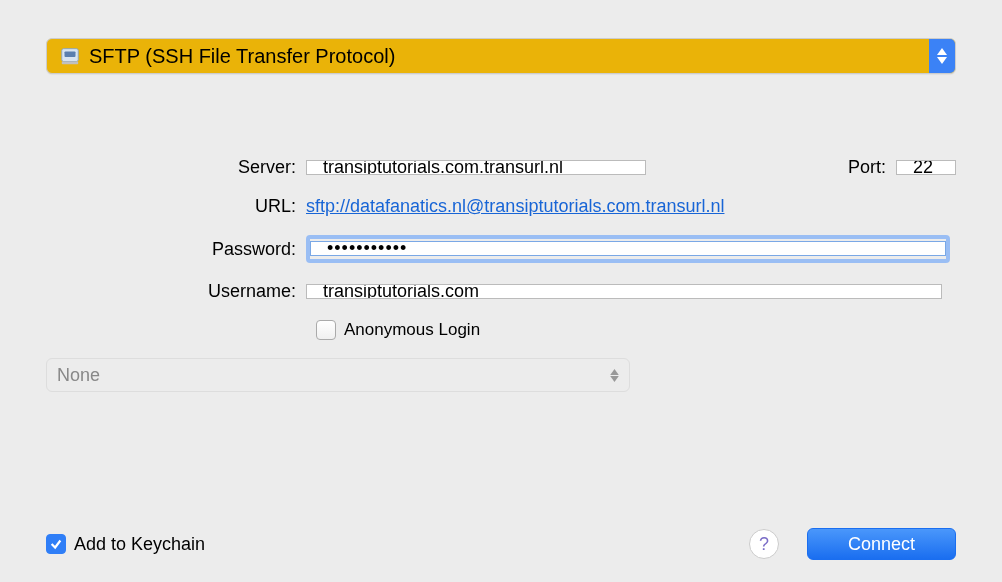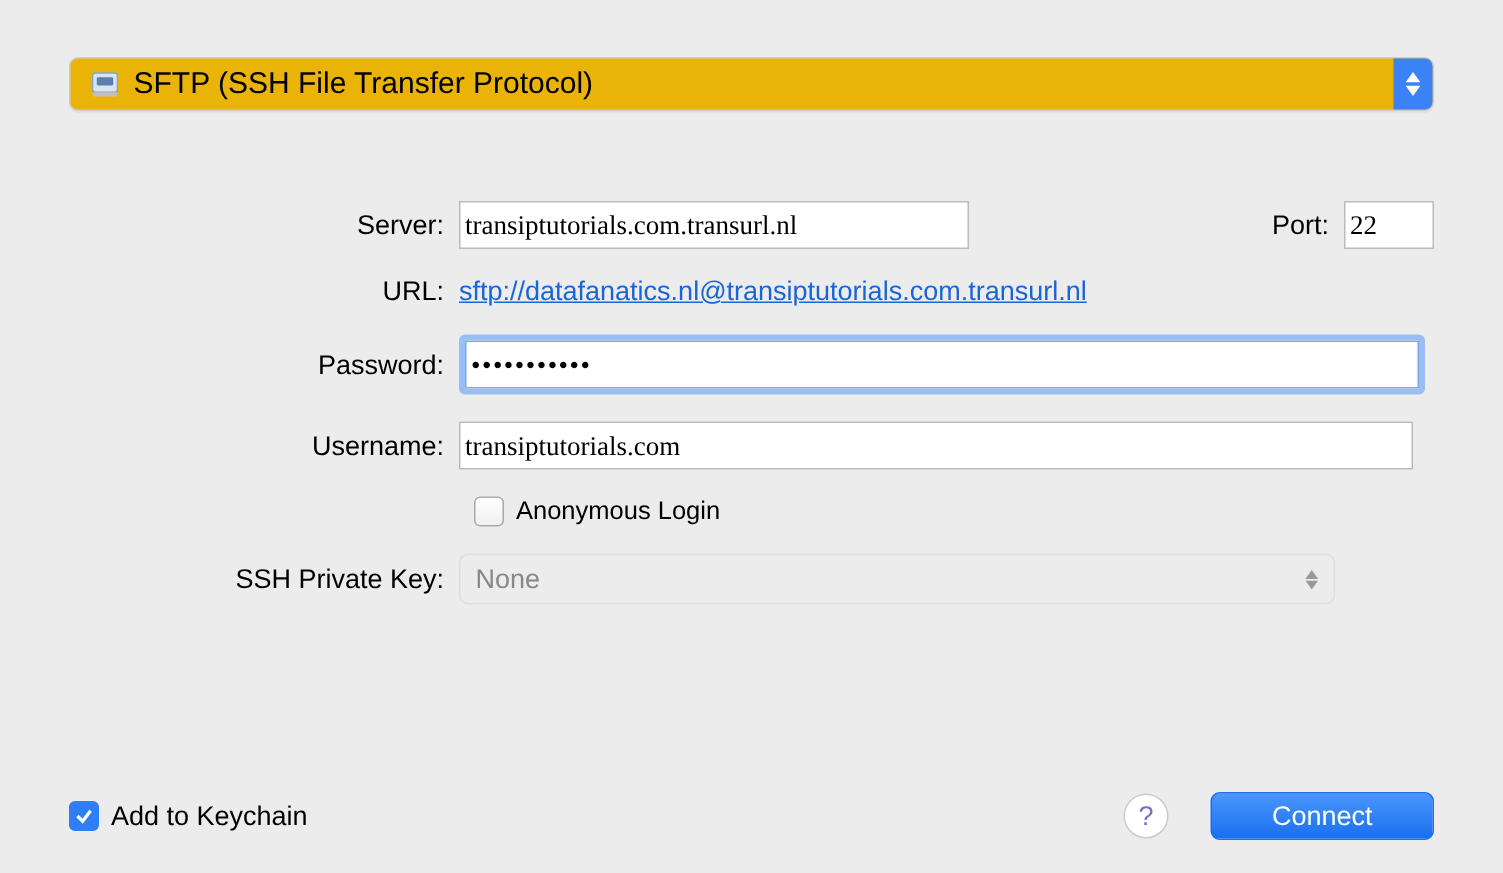--- a/index.html
+++ b/index.html
@@ -51,41 +51,41 @@
       align-items: center;
       justify-content: center;
       gap: 2px;
     }
     .protocol-select .chevrons svg {
       width: 10px;
       height: 7px;
       fill: #fff;
     }
     .form-area {
-      margin-top: 60px;
+      margin-top: 83px;
     }
     .row {
       display: flex;
       align-items: center;
       margin-bottom: 18px;
     }
     .field-label {
       width: 260px;
       text-align: right;
       padding-right: 10px;
       font-size: 18px;
       color: #000;
     }
     .text-input {
-      font-family: Liberation Serif, serif;
-      font-size: 18px;
-      height: 32px;
+      font-family: Liberation Sans, sans-serif;
+      font-size: 18px;
+      height: 15px;
       border: 1px solid #bbb;
       background: #fff;
-      padding: 0 3px;
+      padding: 0 16px;
       outline: none;
     }
     .text-input.server {
       width: 340px;
     }
     .text-input.port {
       width: 60px;
     }
     .text-input.username {
       width: 636px;
@@ -261,21 +261,20 @@
     <div class="field-label">Username:</div>
     <input class="text-input username" value="transiptutorials.com" style="">
   </div>
 
   <div class="check-row">
     <span class="sys-checkbox"></span>
     <span>Anonymous Login</span>
   </div>
 
   <div class="row">
-    <div class="field-label">SSH Private Key:</div>
     <div class="ssh-select">
       <span>None</span>
       <span class="chev-gray">
         <svg viewBox="0 0 10 7">
             <path d="M5 0 L10 7 L0 7 Z"></path>
           </svg>
         <svg viewBox="0 0 10 7">
             <path d="M0 0 L10 0 L5 7 Z"></path>
           </svg>
       </span>

